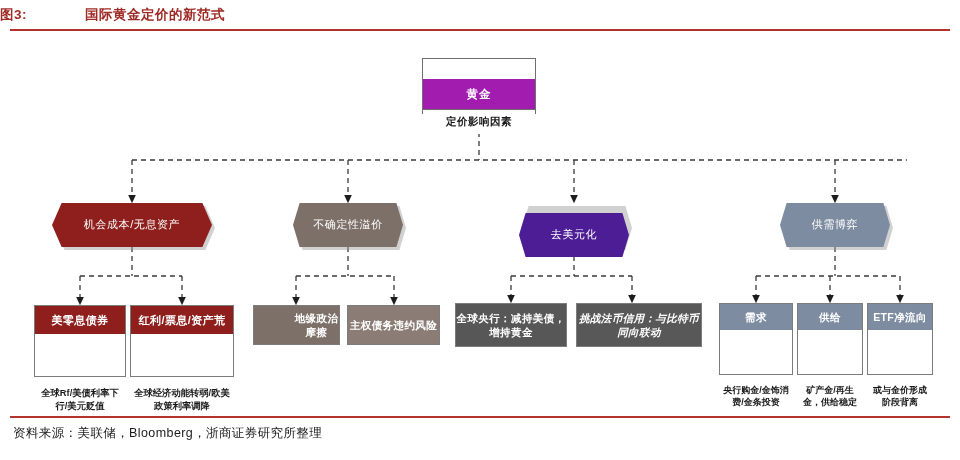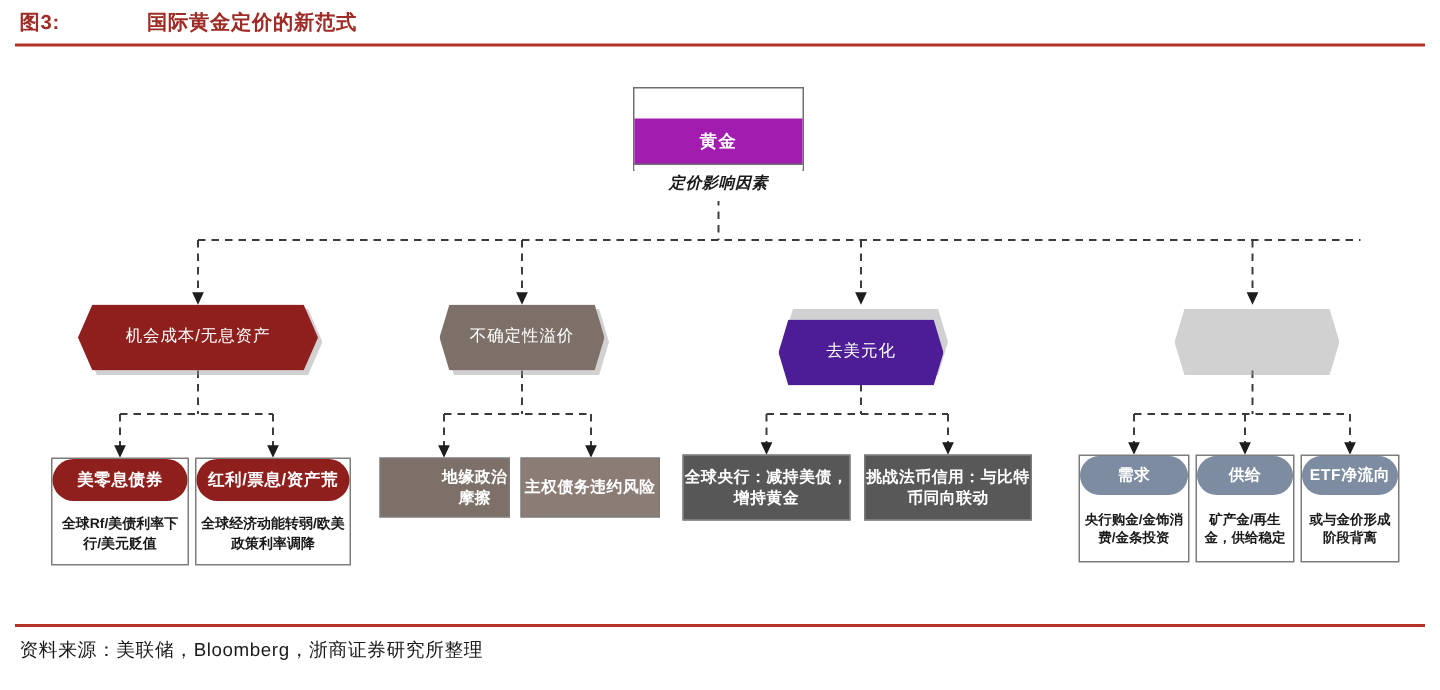--- a/index.html
+++ b/index.html
@@ -12,21 +12,21 @@
   }
   #root{position:relative;width:960px;height:460px;}
 
   
   .fig-header{
     position:absolute;left:0;top:0;width:960px;height:30px;
     display:flex;align-items:center;
   }
   .fig-label{
     font-size:13.5px;font-weight:bold;color:#9e2b25;
-    margin-left:13px;letter-spacing:0.5px;
+    margin-left:0;letter-spacing:0.5px;
   }
   .fig-title{
     font-size:13.5px;font-weight:bold;color:#9e2b25;
     margin-left:22px;letter-spacing:0.5px;padding-left:36px;
   }
   .rule-top{
     position:absolute;left:10px;top:29px;width:940px;height:2px;
     background:#b3332b;
   }
   .rule-bottom{
@@ -53,21 +53,21 @@
   .root-head{
     height:30px;background:#a21caf;color:#ffffff;
     display:flex;align-items:center;justify-content:center;
     font-size:11.5px;font-weight:bold;letter-spacing:1px;
     border-bottom:1px solid #6f6f6f;
     margin-top:20px;
   }
   .root-body{
     height:24px;background:#ffffff;color:#1a1a1a;
     display:flex;align-items:center;justify-content:center;
-    font-size:10.5px;font-weight:bold;letter-spacing:0.5px;font-style:italic;
+    font-size:10.5px;font-weight:bold;letter-spacing:0.5px;
   }
 
   
   .hex{
     display:flex;align-items:center;justify-content:center;
     color:#ffffff;font-size:11px;font-weight:normal;letter-spacing:0.6px;
     clip-path:polygon(6% 0%,94% 0%,100% 50%,94% 100%,6% 100%,0% 50%);
     text-align:center;line-height:1.2;
   }
   .hex-shadow{
@@ -82,26 +82,26 @@
   .hex-3{left:519px;top:182px;width:110px;height:44px;background:#4c1d95;}
   .hex-3s{left:522px;top:175px;width:110px;height:44px;}
   .hex-4{left:780px;top:172px;width:110px;height:44px;background:#7d8ca1;}
   .hex-4s{left:783px;top:175px;width:110px;height:44px;}
 
   
   .leaf{border:1px solid #7c7c7c;background:#ffffff;}
   .leaf-head{
     color:#ffffff;font-weight:bold;letter-spacing:0.4px;
     display:flex;align-items:center;justify-content:center;
-    text-align:center;line-height:1.15;border-radius:14px;
+    text-align:center;line-height:1.15;
   }
   .leaf-body{
     color:#1a1a1a;font-weight:bold;
     display:flex;align-items:center;justify-content:center;
-    text-align:center;line-height:1.35;padding:0 3px;box-sizing:border-box;
+    text-align:center;line-height:1.35;padding:0 3px;box-sizing:border-box;margin-top:44px;
   }
 
   
   .leaf-solid{
     border:1px solid #7c7c7c;
     color:#ffffff;font-weight:bold;letter-spacing:0.4px;
     display:flex;align-items:center;justify-content:center;
     text-align:center;line-height:1.35;
   }
 
@@ -110,21 +110,21 @@
   .a2{left:130px;top:274px;width:104px;height:72px;}
   .a-head{height:28px;background:#8f1f1c;font-size:11px;}
   .a-body{height:43px;font-size:9.3px;}
 
   
   .b1{left:253px;top:274px;width:87px;height:40px;background:#7d7068;font-size:10.5px;padding-left:40px;}
   .b2{left:347px;top:274px;width:93px;height:40px;background:#8b7d76;font-size:10.5px;}
 
   
   .c1{left:455px;top:272px;width:112px;height:44px;background:#575757;font-size:10.5px;}
-  .c2{left:576px;top:272px;width:112px;height:44px;background:#585858;font-size:10.5px;}
+  .c2{left:576px;top:272px;width:126px;height:44px;background:#585858;font-size:10.5px;font-style:italic;}
 
   
   .d1{left:719px;top:272px;width:74px;height:72px;}
   .d2{left:797px;top:272px;width:66px;height:72px;}
   .d3{left:867px;top:272px;width:66px;height:72px;}
   .d-head{height:26px;background:#7d8ca1;font-size:10.5px;}
   .d-body{height:44px;font-size:9px;}
 </style>
 </head>
 <body>
@@ -187,20 +187,21 @@
     <div class="node hex-shadow hex-1s"></div>
     <div class="node hex hex-1">机会成本/无息资产</div>
 
     <div class="node hex-shadow hex-2s"></div>
     <div class="node hex hex-2">不确定性溢价</div>
 
     <div class="node hex-shadow hex-3s"></div>
     <div class="node hex hex-3">去美元化</div>
 
     <div class="node hex-shadow hex-4s"></div>
+    <div class="node hex hex-4">供需博弈</div>
 
     <div class="node leaf a1">
       <div class="leaf-head a-head">美零息债券</div>
       <div class="leaf-body a-body">全球Rf/美债利率下行/美元贬值</div>
     </div>
     <div class="node leaf a2">
       <div class="leaf-head a-head">红利/票息/资产荒</div>
       <div class="leaf-body a-body">全球经济动能转弱/欧美政策利率调降</div>
     </div>
 

